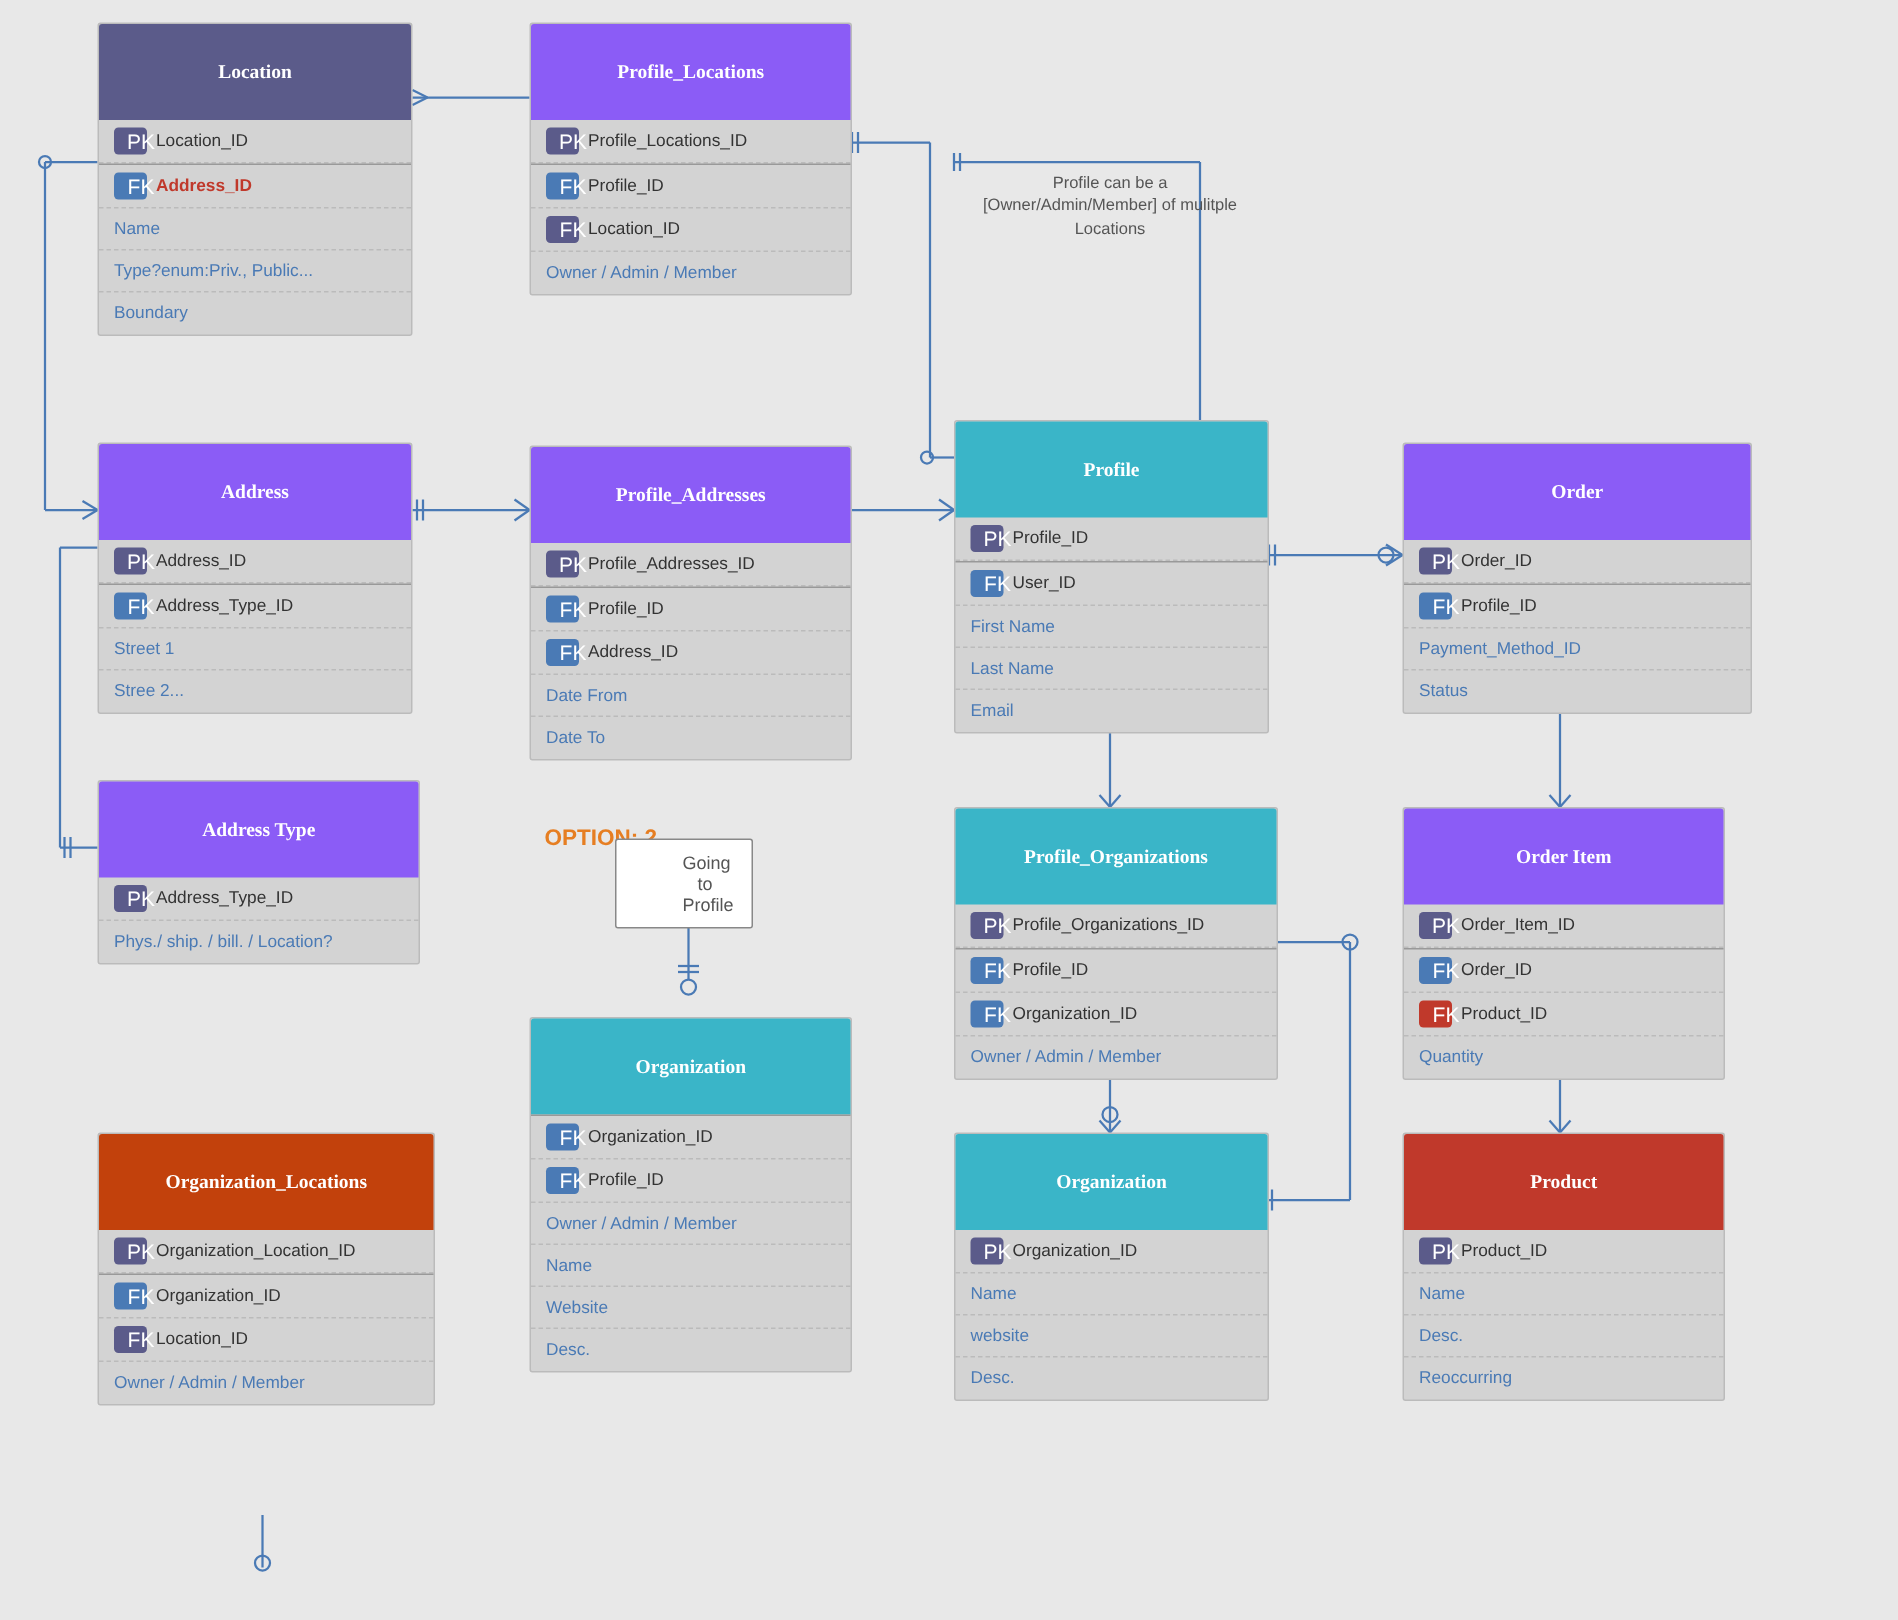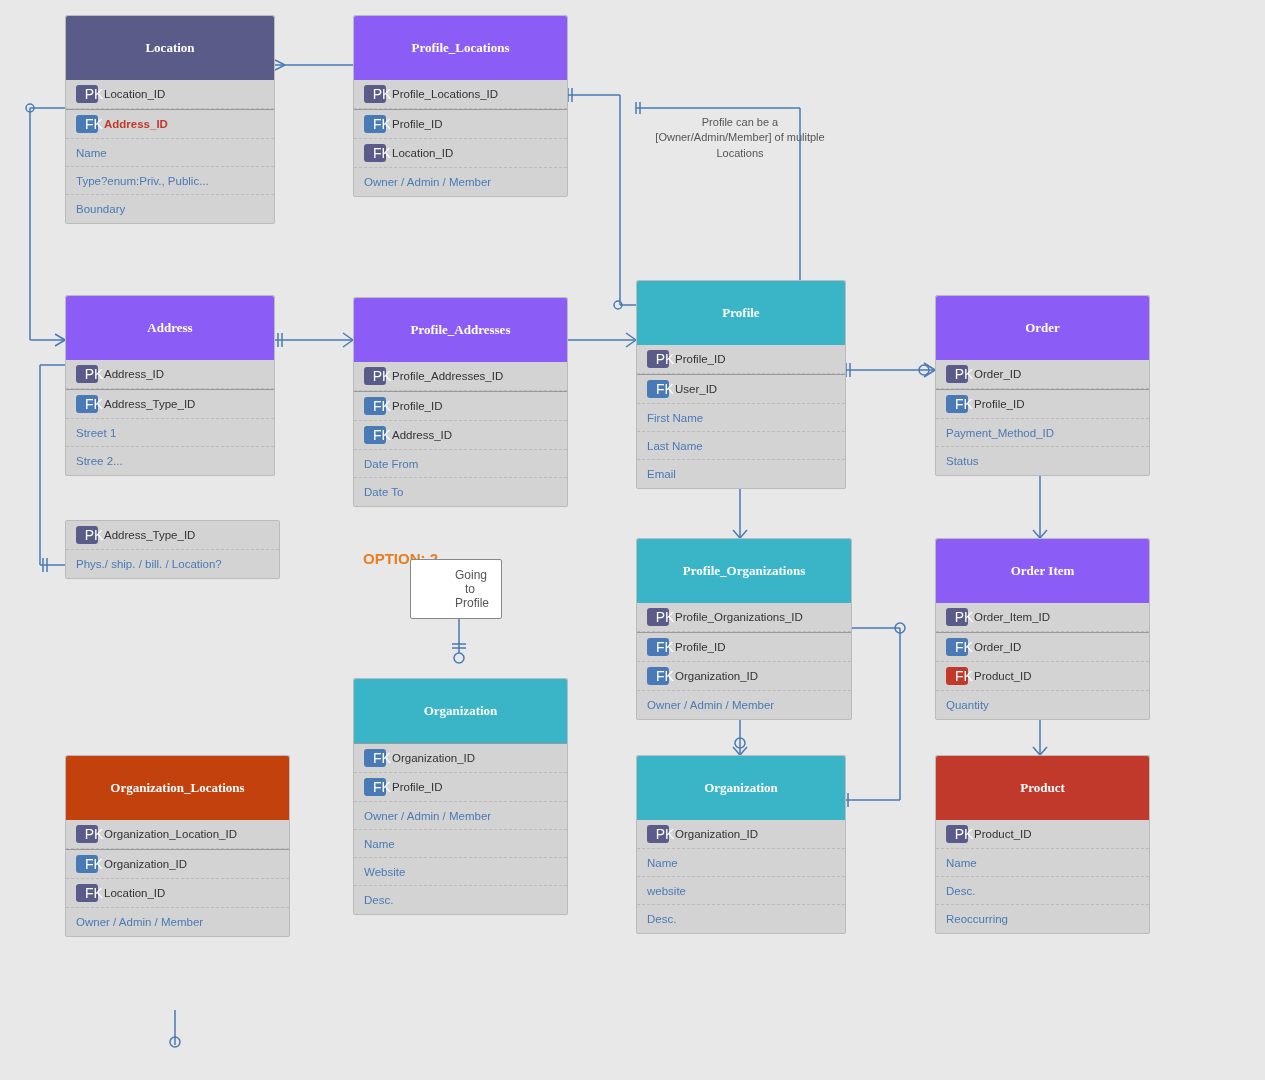--- a/index.html
+++ b/index.html
@@ -381,20 +381,21 @@
       <div class="entity-row">
         <span class="field-name-blue">Date From</span>
       </div>
       <div class="entity-row">
         <span class="field-name-blue">Date To</span>
       </div>
     </div>
   </div>
 
   <div class="entity-card" style="left:65px; top:520px; width:215px;">
+    <div class="entity-header header-blue">Address Type</div>
     <div class="entity-body">
       <div class="entity-row">
         <span class="badge badge-pk">PK</span>
         <span class="field-name">Address_Type_ID</span>
       </div>
       <div class="entity-row">
         <span class="field-name-blue">Phys./ ship. / bill. / Location?</span>
       </div>
     </div>
   </div>
@@ -487,21 +488,21 @@
       <div class="entity-row">
         <span class="badge badge-pk">FK</span>
         <span class="field-name">Location_ID</span>
       </div>
       <div class="entity-row">
         <span class="field-name-blue">Owner / Admin / Member</span>
       </div>
     </div>
   </div>
 
-  <div class="entity-card" style="left:935px; top:295px; width:215px;">
+  <div class="entity-card" style="left:935px; top:295px; width:233px;">
     <div class="entity-header header-blue">Order</div>
     <div class="entity-body">
       <div class="entity-row">
         <span class="badge badge-pk">PK</span>
         <span class="field-name">Order_ID</span>
       </div>
       <div class="entity-row divider">
         <span class="badge badge-fk">FK</span>
         <span class="field-name">Profile_ID</span>
       </div>

